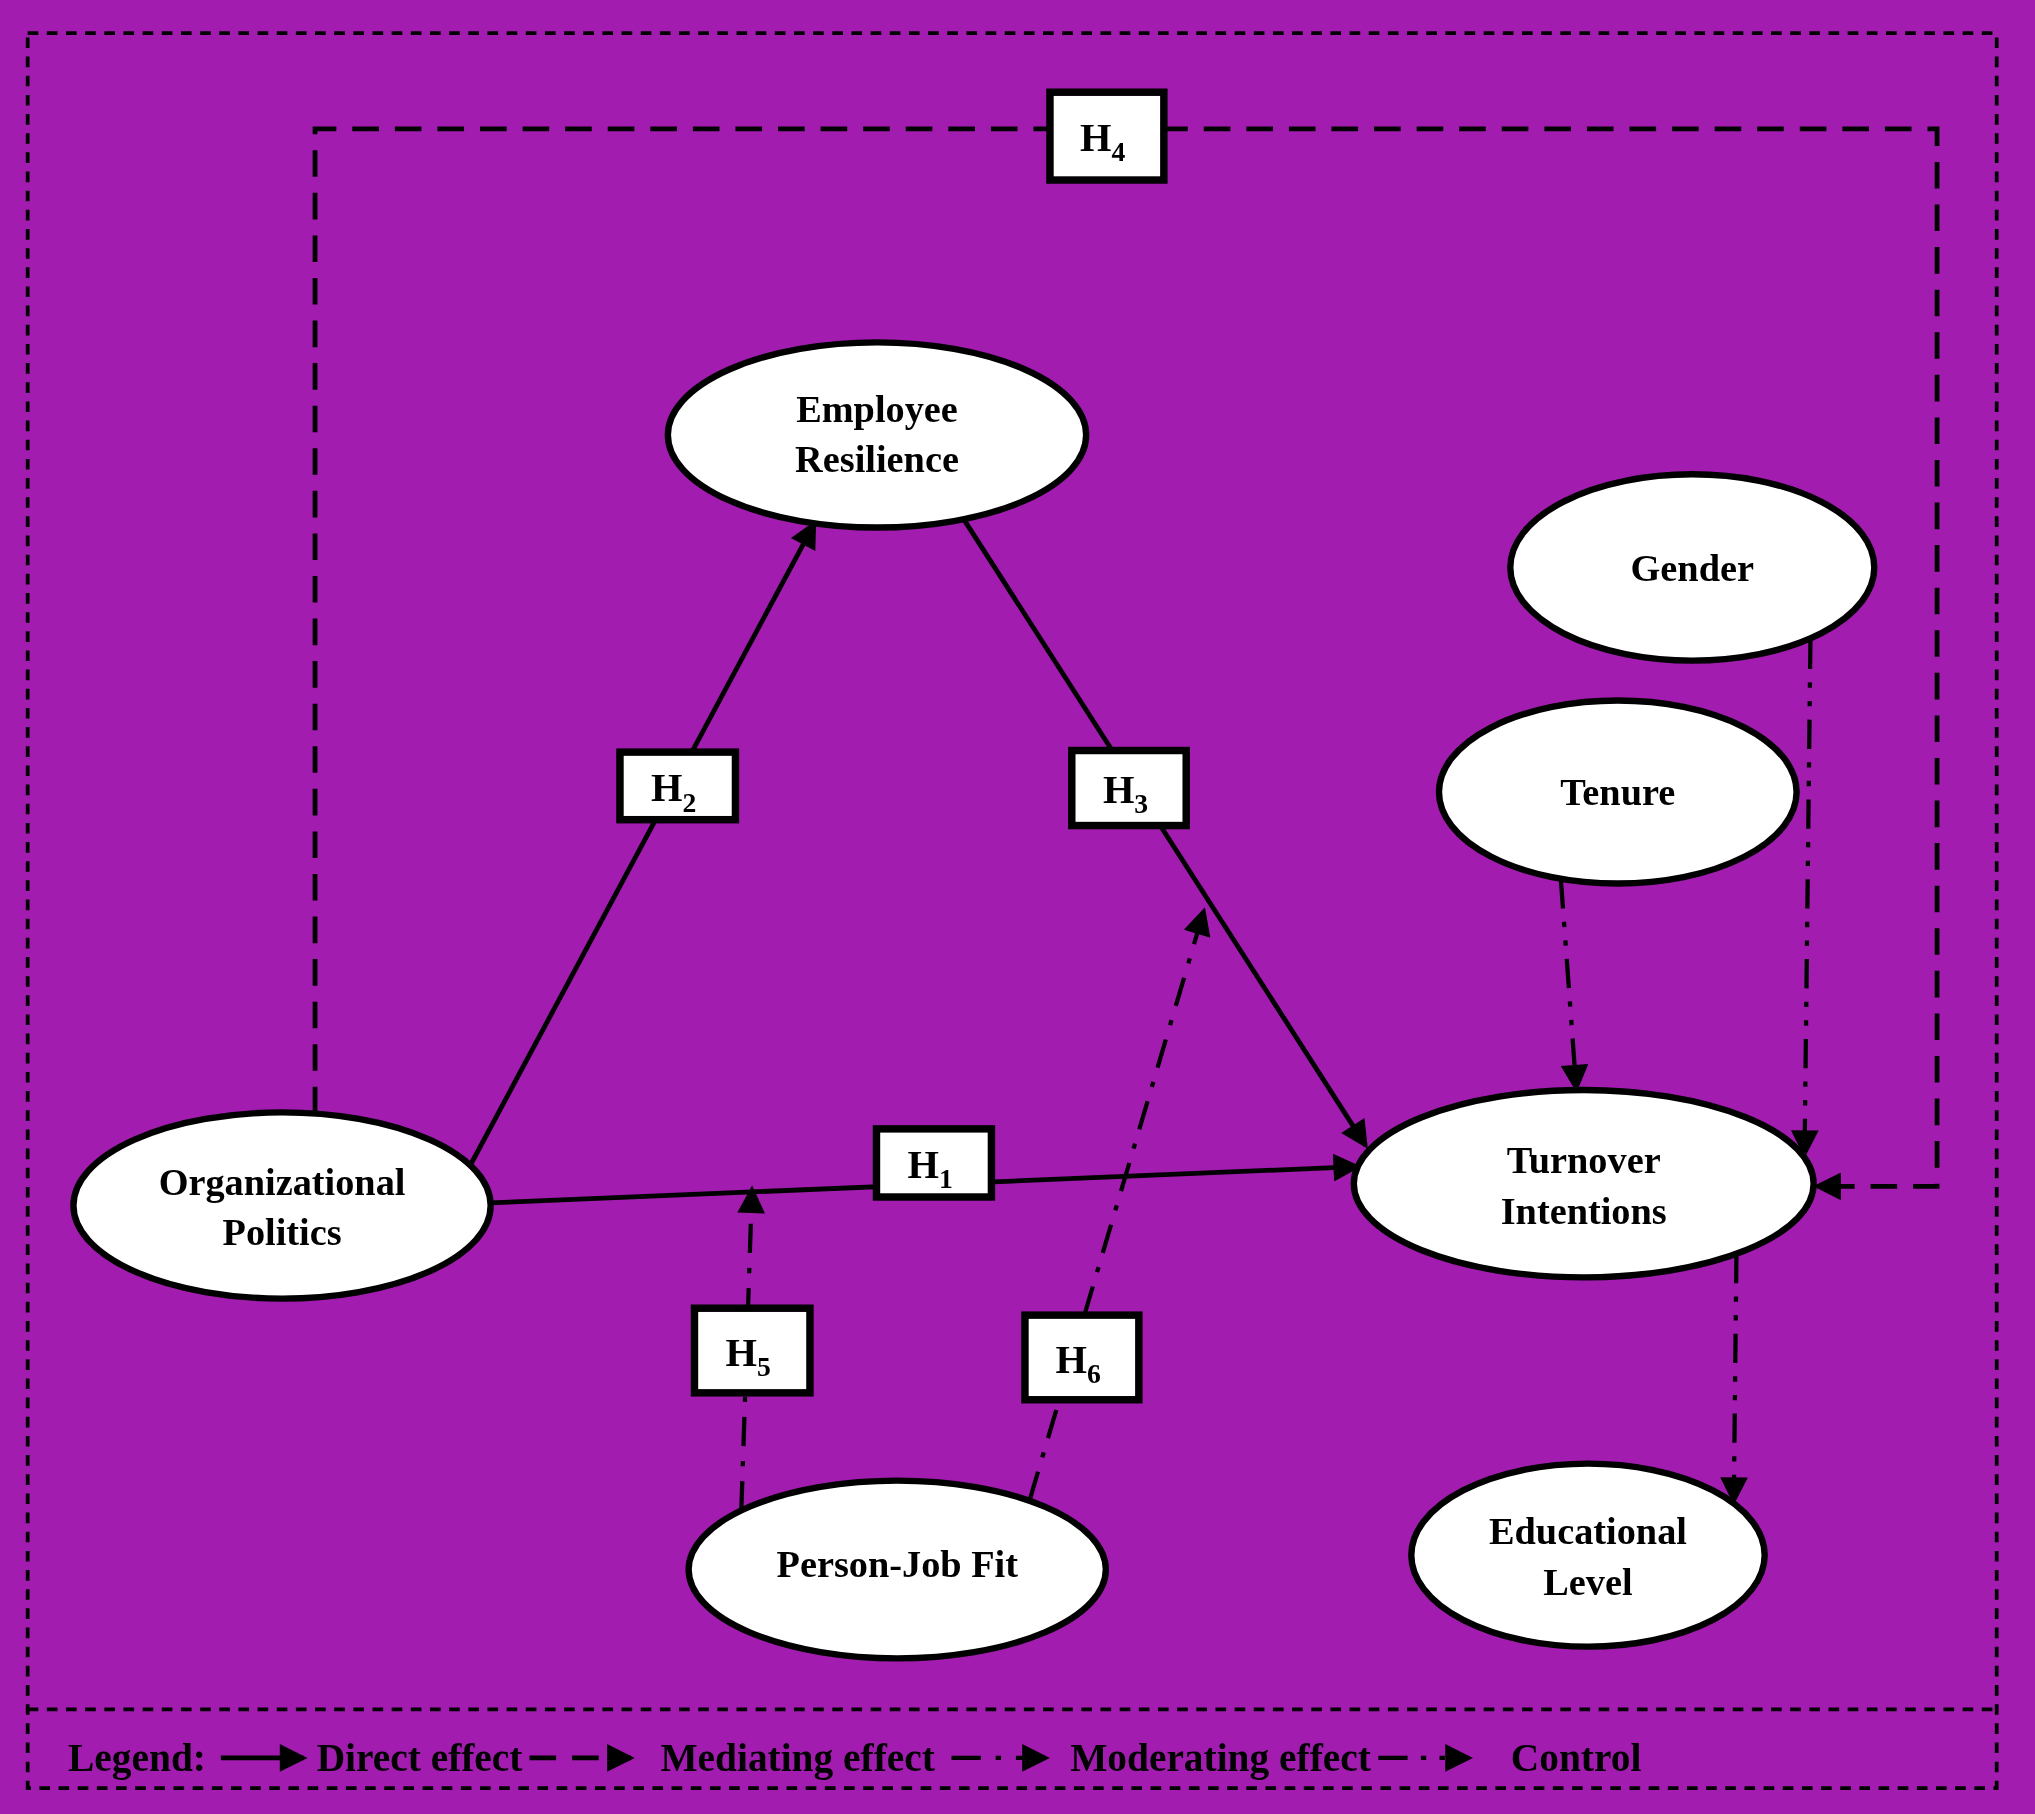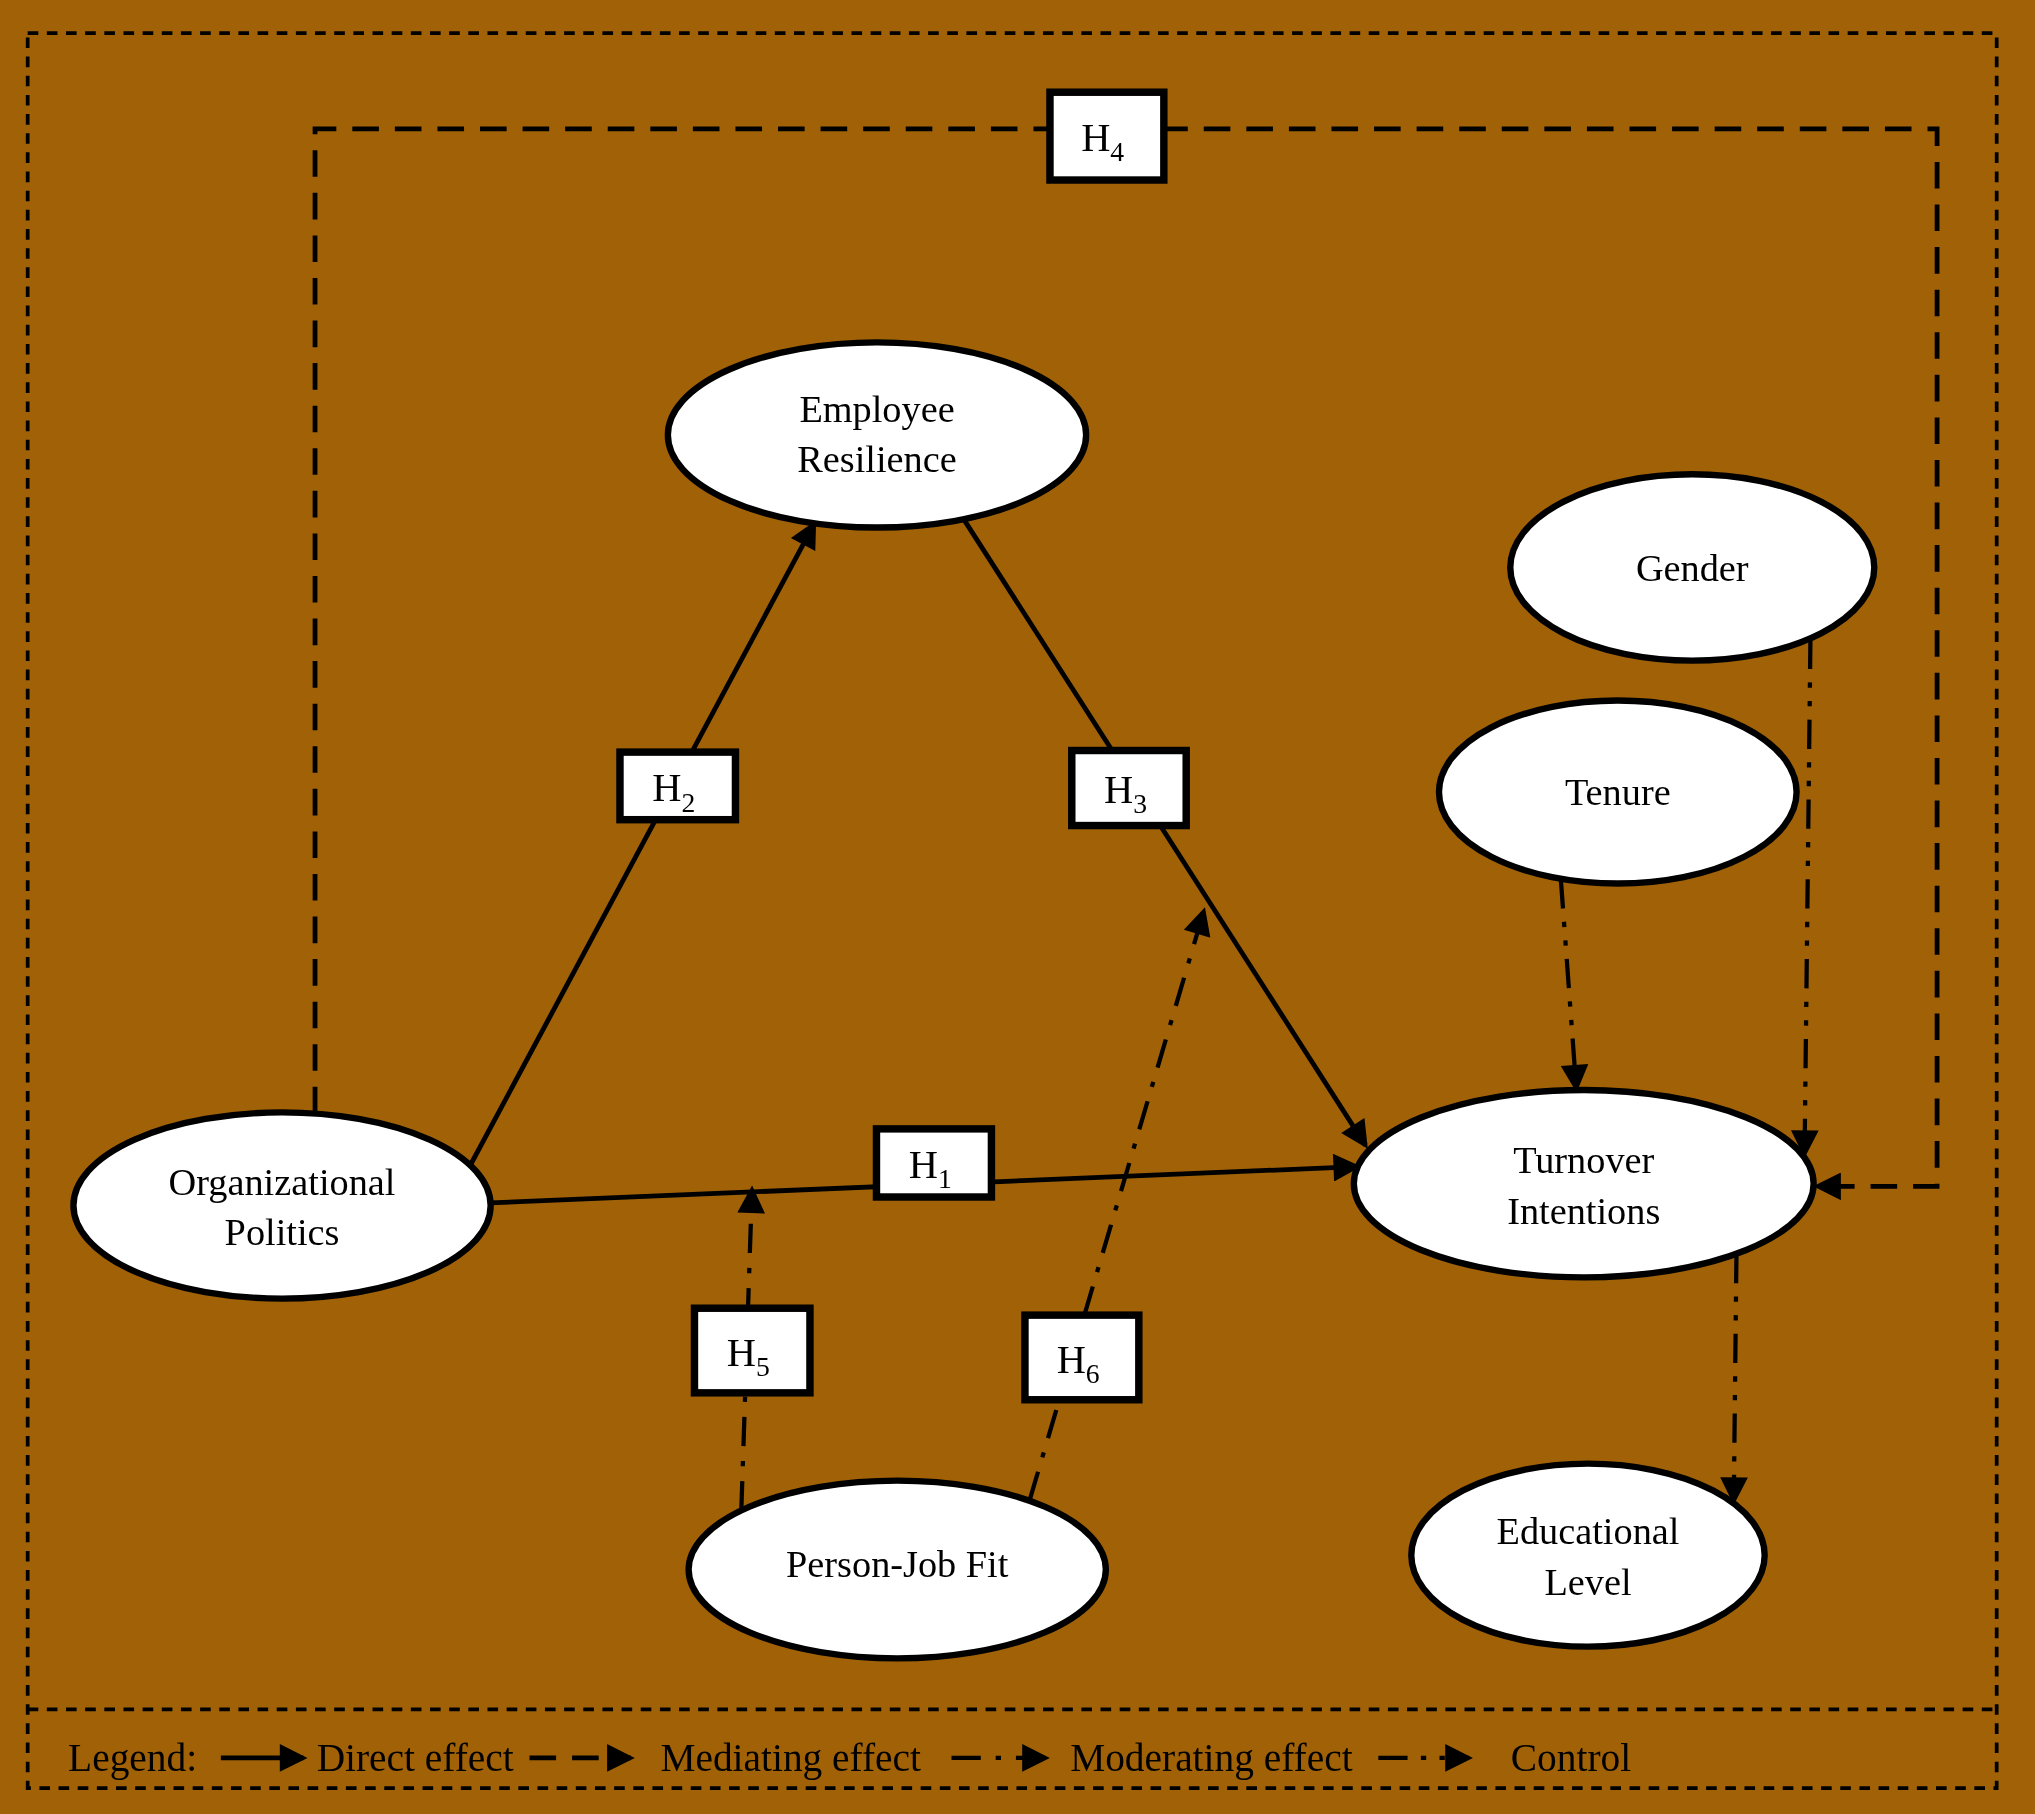--- a/index.html
+++ b/index.html
@@ -1,21 +1,22 @@
 <!DOCTYPE html>
 <html style="font-size:8.5px"><head>
 <meta charset="utf-8">
 <style>
   html, body { margin: 0; padding: 0; background: #ffffff; }
   .page {
     position: relative;
     width: 2035px;
     height: 1815px;
-    background: #a16207;
+    background: #a21caf;
     font-family: "Liberation Serif", serif;
+    font-weight: bold;
   }
   svg { display: block; }
   .ink-stroke { stroke: #000000; }
   .no-fill { fill: none; }
   .shape-fill { fill: #ffffff; }
   .label { fill: #000000; font-family: "Liberation Serif", serif; }
   .node-label { font-size: 72px; }
   .hyp-label { font-size: 76px; }
   .hyp-sub { font-size: 52px; }
   .legend-label { font-size: 74px; }

